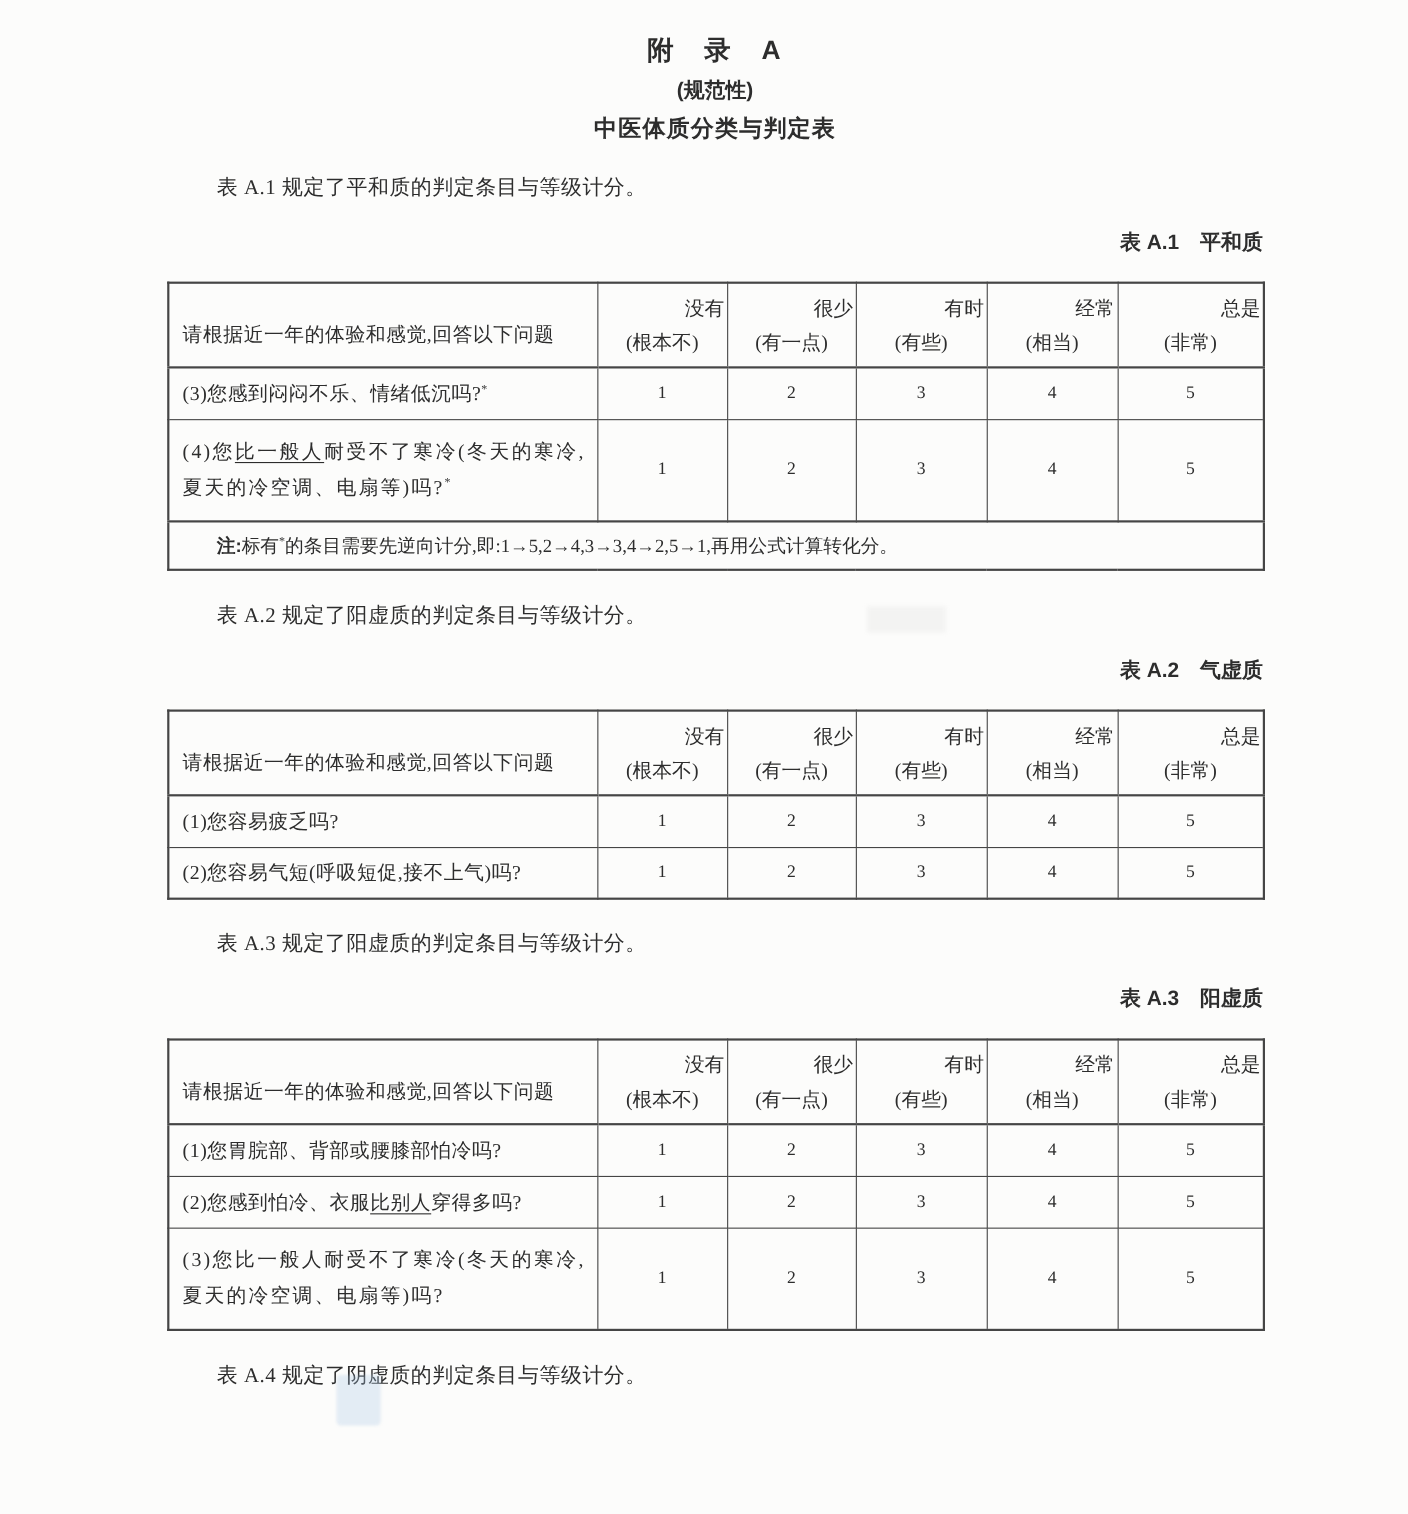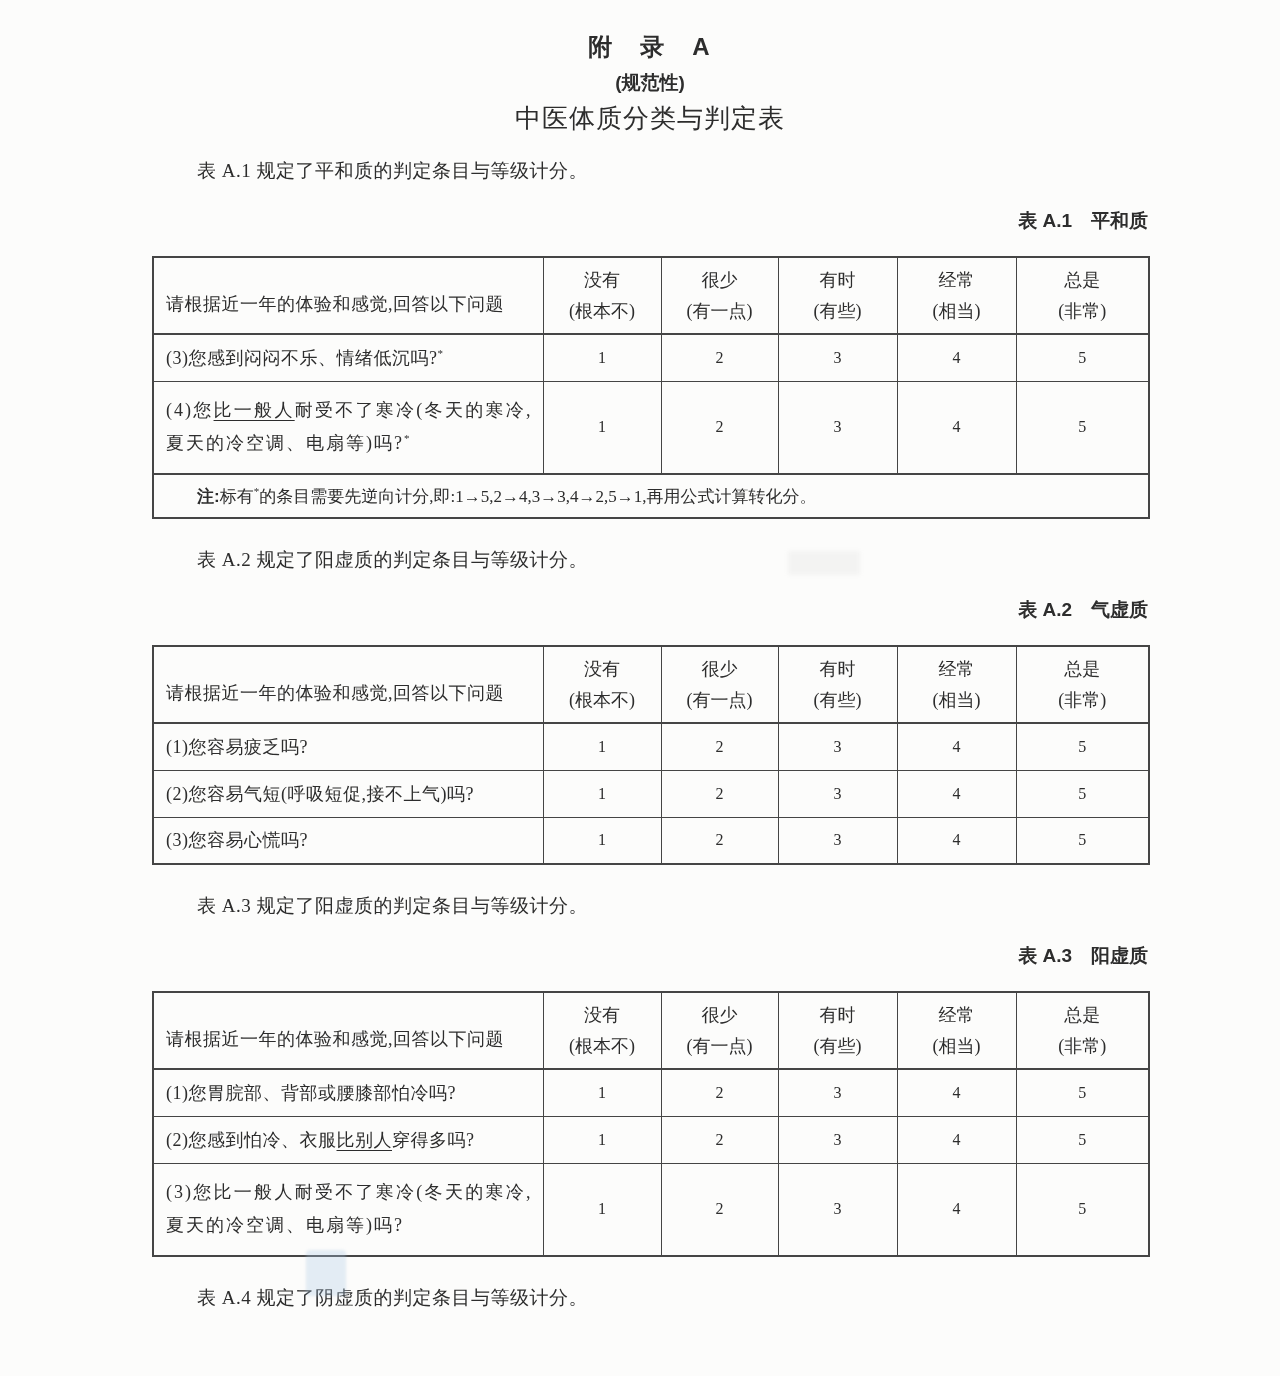--- a/index.html
+++ b/index.html
@@ -32,22 +32,22 @@
   .normative-label {
     text-align: center;
     font-family: "Liberation Sans", "DejaVu Sans", sans-serif;
     font-weight: bold;
     font-size: 19px; line-height: 26px;
     margin: 0 0 8px 0;
   }
   .doc-title {
     text-align: center;
     font-family: "Liberation Sans", "DejaVu Sans", sans-serif;
-    font-weight: normal;
-    font-size: 26px; line-height: 28px;
+    font-weight: bold;
+    font-size: 21px; line-height: 28px;
     letter-spacing: 1px;
     margin: 0 0 26px 0;
   }
   p.intro {
     font-size: 19px; line-height: 26px;
     margin: 0 0 24px 0;
     text-indent: 45px;
     letter-spacing: 0.5px;
   }
   .table-caption {
@@ -79,21 +79,21 @@
     height: 77px;
     font-size: 18px;
     border-bottom-width: 2px;
   }
   th.qh {
     text-align: left;
     padding: 17px 10px 0 12px;
     letter-spacing: 0.5px;
   }
   th.sh { text-align: center; padding: 0 2px; }
-  th.sh .hl1 { margin-bottom: 7px; }
+  th.sh .hl1 { margin-bottom: 7px; text-align: right; }
   td.q {
     height: 47px;
     font-size: 18px;
     padding: 0 10px 0 12px;
     letter-spacing: 0.5px;
   }
   tr.tall td { height: 93px; }
   td.q.justify {
     text-align: justify;
     text-justify: inter-character;
@@ -255,28 +255,20 @@
             <td class="score">5</td>
           </tr>
           <tr>
             <td class="q"><span>(2)您容易气短(呼吸短促,接不上气)吗?</span></td>
             <td class="score">1</td>
             <td class="score">2</td>
             <td class="score">3</td>
             <td class="score">4</td>
             <td class="score">5</td>
           </tr>
-          <tr>
-            <td class="q"><span>(3)您容易心慌吗?</span></td>
-            <td class="score">1</td>
-            <td class="score">2</td>
-            <td class="score">3</td>
-            <td class="score">4</td>
-            <td class="score">5</td>
-          </tr>
         </tbody>
   </table>
 
   <p class="intro">表 A.3 规定了阳虚质的判定条目与等级计分。</p>
   <div class="table-caption">表 A.3　阳虚质</div>
   <table class="assessment">
     <colgroup>
       <col class="c0">
           <col class="c1">
           <col class="c2">

